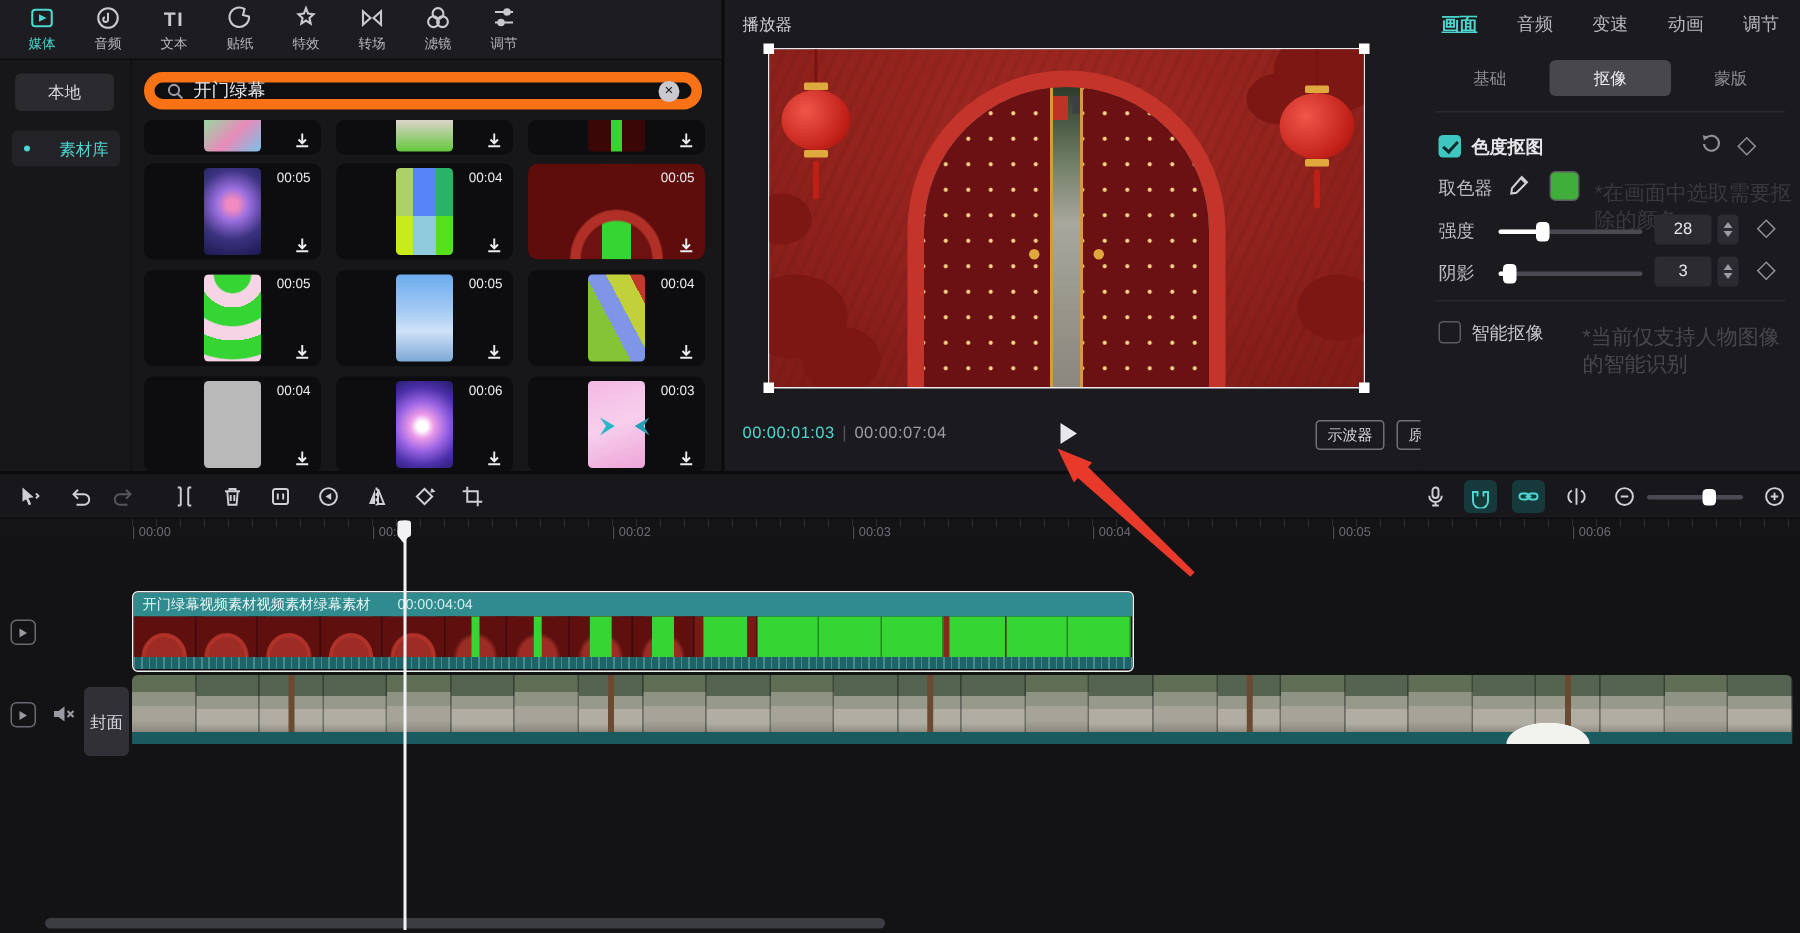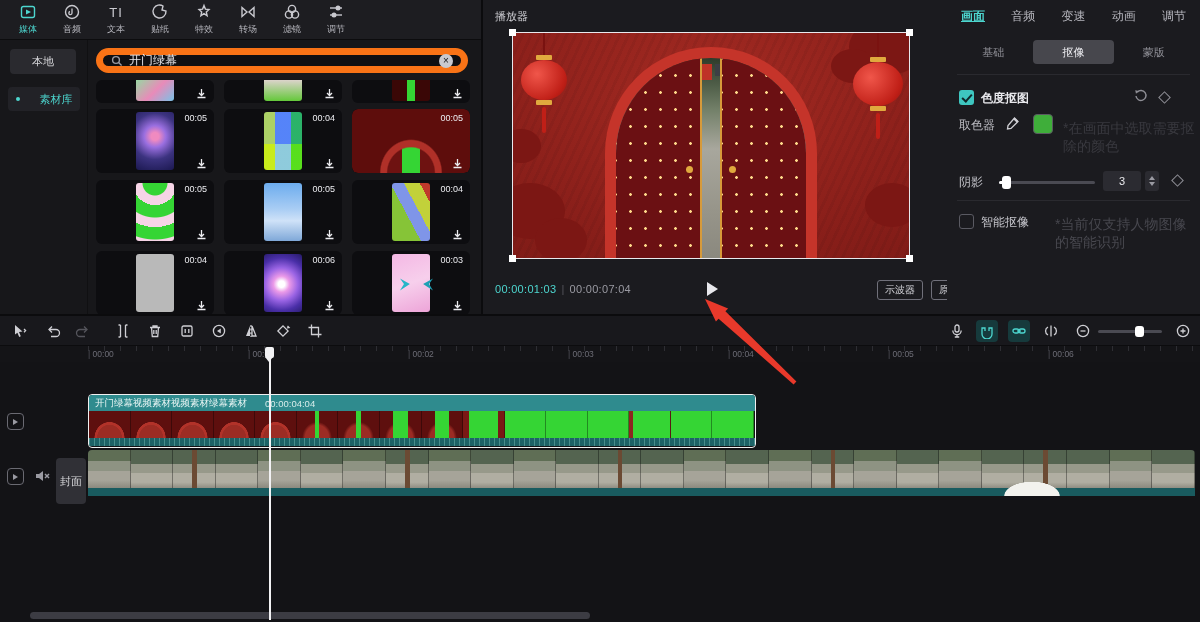--- a/index.html
+++ b/index.html
@@ -187,21 +187,21 @@
           <div class="ticon">
             <svg class="icon" width="18" height="18" viewBox="0 0 18 18" fill="none" stroke="currentColor" stroke-width="1.4">
               <circle cx="9" cy="9" r="6.5"></circle>
               <path d="M9 5.5 V10 M9 10 a1.6 1.6 0 1 1 -2 -1.5" stroke-width="1.3"></path>
             </svg>
           </div>
           <div class="tlabel">音频</div>
         </div>
         <div class="tb-item">
           <div class="ticon">
-            <span style="font-size:13px;font-weight:normal;letter-spacing:1px;">TI</span>
+            <span style="font-size:13px;font-weight:bold;letter-spacing:1px;">TI</span>
           </div>
           <div class="tlabel">文本</div>
         </div>
         <div class="tb-item">
           <div class="ticon">
             <svg class="icon" width="18" height="18" viewBox="0 0 18 18" fill="none" stroke="currentColor" stroke-width="1.4">
               <path d="M3 5 a6.5 6.5 0 1 0 12 3 l-4 -1 1 -4 a6.5 6.5 0 0 0 -9 2 z"></path>
             </svg>
           </div>
           <div class="tlabel">贴纸</div>
@@ -471,20 +471,33 @@
     <div class="irow" style="top:115px;">
       <div class="ilabel dim">取色器</div>
       <svg class="icon dropper" width="15" height="15" viewBox="0 0 15 15">
           <path d="M9.5 2 L13 5.5 L6 12.5 L2.5 13 L3 9.5 Z" fill="none" stroke="currentColor" stroke-width="1.3"></path>
           <path d="M9 2.5 L12.5 6" stroke="currentColor" stroke-width="2"></path>
         </svg>
       <div class="swatch"></div>
       <div class="hint" style="left:116px; top:5px; width:132px;">*在画面中选取需要抠除的颜色</div>
     </div>
 
+    <div class="irow" style="top:144px;">
+      <div class="ilabel dim">强度</div>
+      <div class="slider-track">
+        <div class="slider-fill" style="width:29px;"></div>
+        <div class="slider-knob" style="left:25px;"></div>
+      </div>
+      <div class="valbox">28</div>
+      <div class="stepper">
+          <i class="up"></i>
+          <i class="dn"></i>
+        </div>
+      <div class="kf2"></div>
+    </div>
 
     <div class="irow" style="top:172px;">
       <div class="ilabel dim">阴影</div>
       <div class="slider-track">
         <div class="slider-fill" style="width:7px;"></div>
         <div class="slider-knob" style="left:3px;"></div>
       </div>
       <div class="valbox">3</div>
       <div class="stepper">
           <i class="up"></i>

